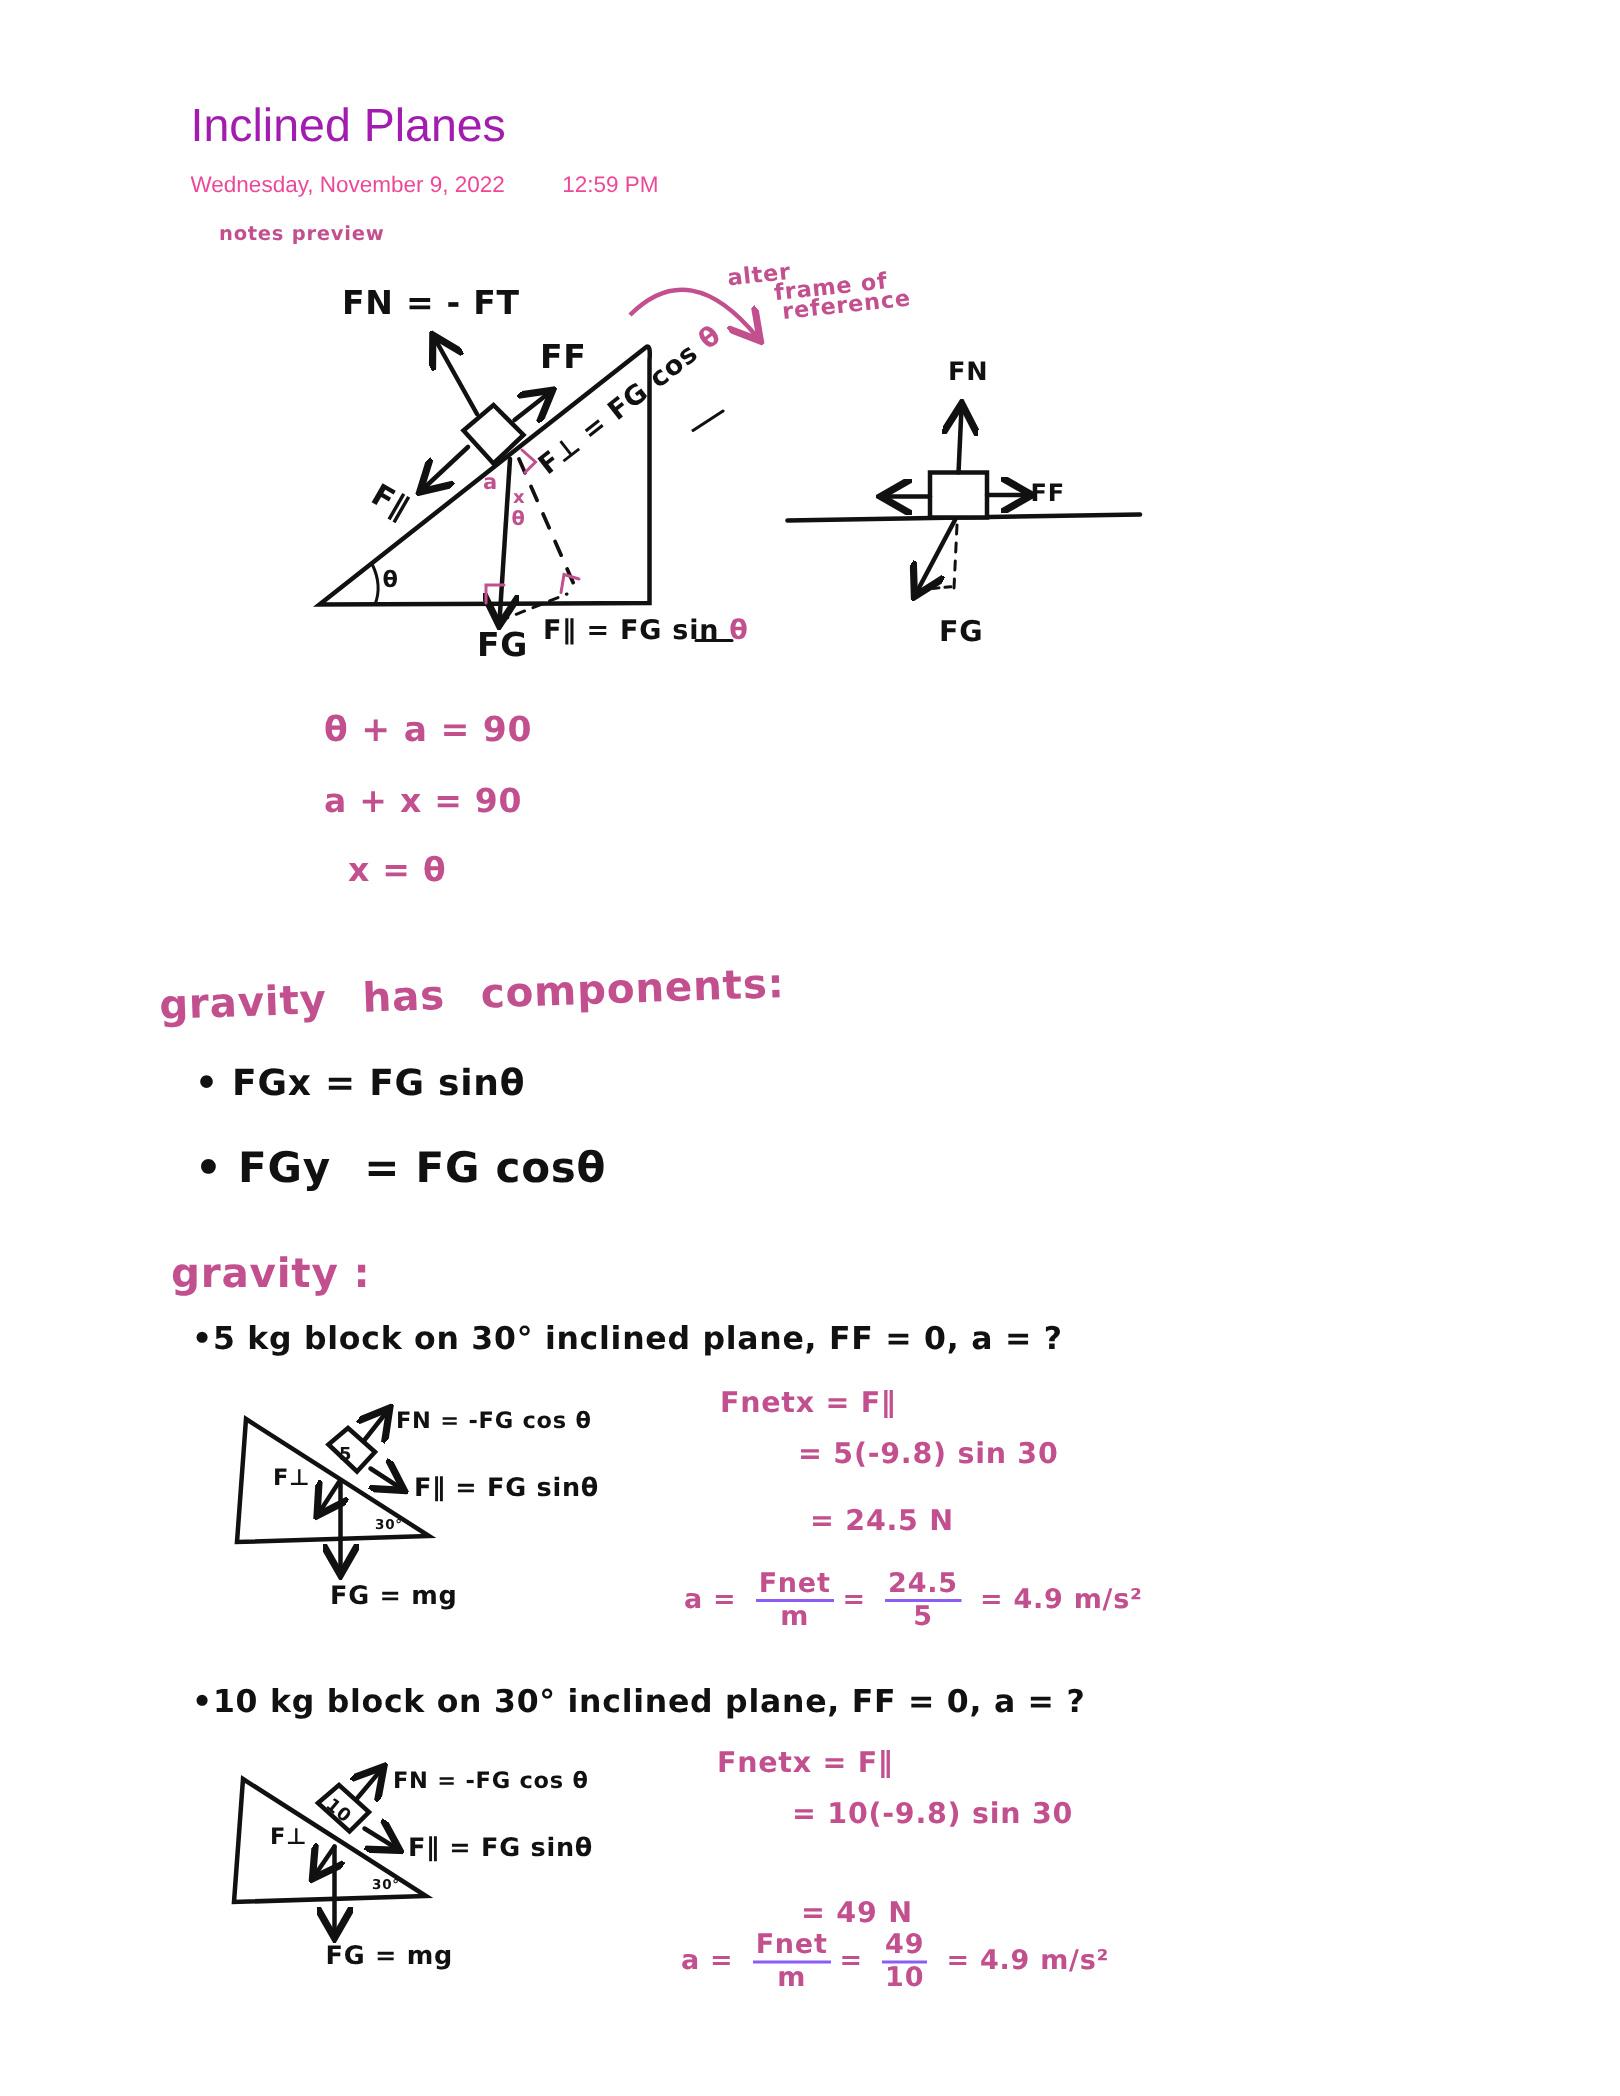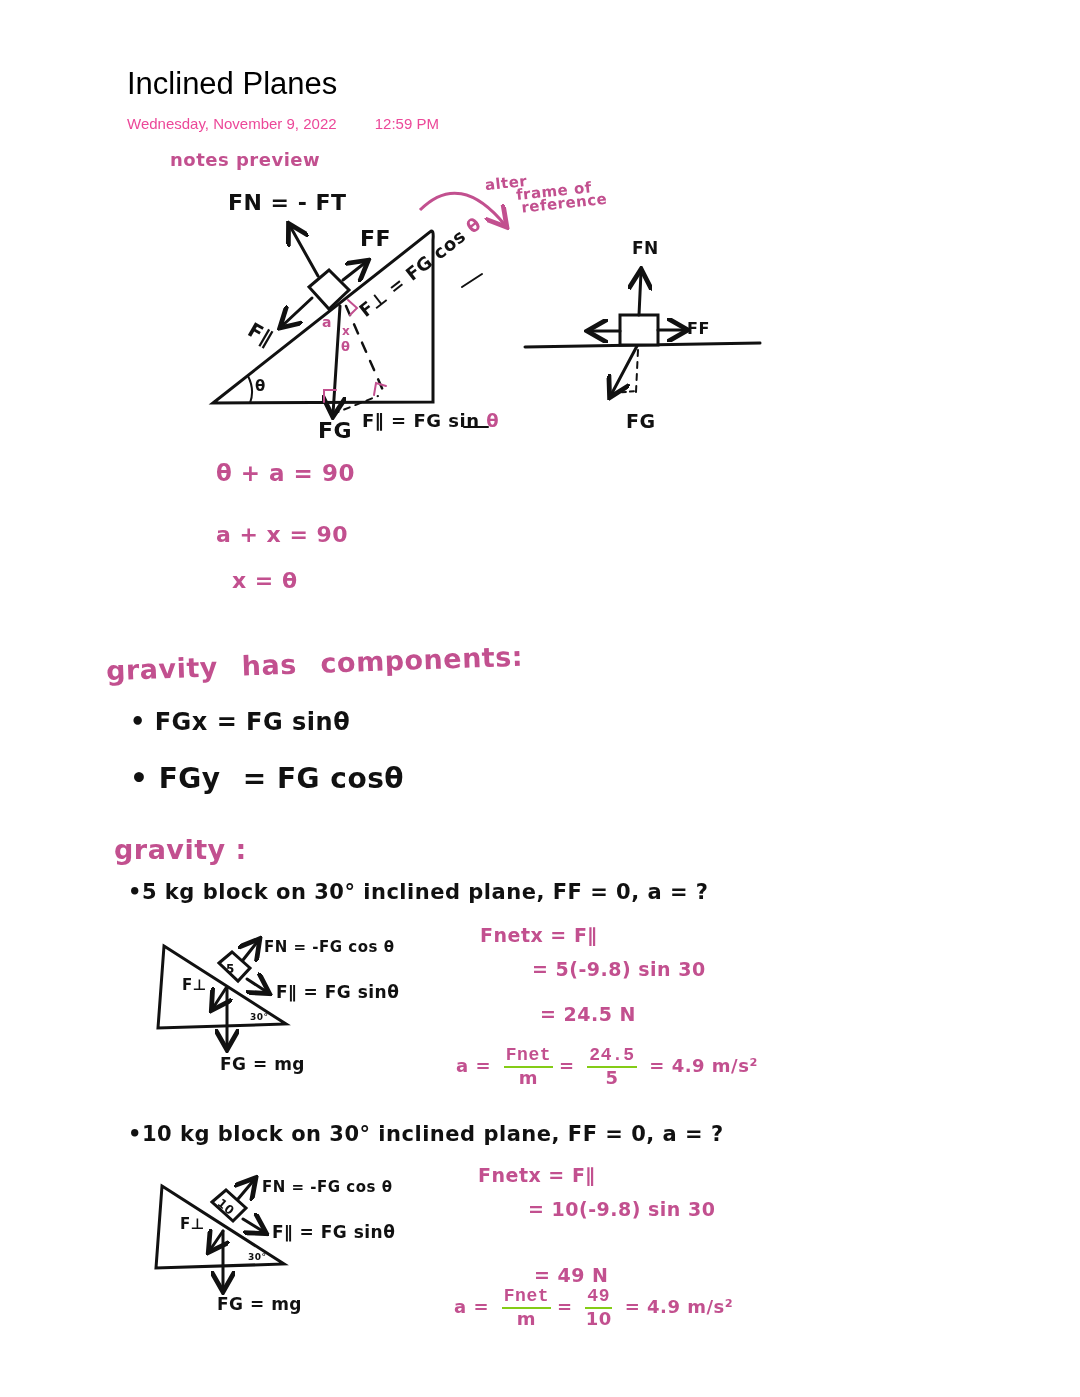--- a/index.html
+++ b/index.html
@@ -1,25 +1,25 @@
 <!DOCTYPE html>
 <html><head>
 <meta charset="utf-8">
 <style>
   html, body { margin: 0; padding: 0; background: #ffffff; }
   body { width: 1080px; height: 1397px; position: relative; overflow: hidden; font-family: "Liberation Sans", sans-serif; }
-  .title { position: absolute; left: 127px; top: 66px; font-size: 31px; color: #000000; font-family: "Liberation Sans", sans-serif; font-weight: normal; }
+  .title { position: absolute; left: 127px; top: 66px; font-size: 31px; color: #a21caf; font-family: "Liberation Sans", sans-serif; font-weight: normal; }
   .meta { position: absolute; left: 127px; top: 115px; font-size: 15px; color: #ec4899; font-family: "Liberation Sans", sans-serif; }
   .meta .time { margin-left: 34px; }
   .pink { color: #c2508f; }
   .ink { color: #111; }
   .hw { position: absolute; font-family: "DejaVu Sans", sans-serif; font-weight: bold; white-space: nowrap; letter-spacing: 0.5px; }
   svg.layer { position: absolute; left: 0; top: 0; }
   .frac { display: inline-block; vertical-align: middle; text-align: center; margin: 0 6px; }
-  .frac .num { display: block; border-bottom: 2px solid #84cc16; padding: 0 2px; line-height: 1.1; font-family: Liberation Mono, monospace; }
+  .frac .num { display: block; border-bottom: 2px solid #8b5cf6; padding: 0 2px; line-height: 1.1; }
   .frac .den { display: block; line-height: 1.1; }
 </style>
 </head>
 <body>
 
 <div class="title">Inclined Planes</div>
 <div class="meta">
   <span>Wednesday, November 9, 2022</span>
   <span class="time">12:59 PM</span>
 </div>
@@ -85,21 +85,21 @@
   <g fill="none" stroke="#111" stroke-width="3" stroke-linecap="round">
     <path d="M162,1186 L284,1264 L156,1268 Z"></path>
     <path d="M212,1202 L226,1190 L246,1208 L233,1221 Z" fill="#fff"></path>
     <line x1="238" y1="1199" x2="254" y2="1180" marker-end="url(#ah)"></line>
     <line x1="243" y1="1219" x2="264" y2="1232" marker-end="url(#ah)"></line>
     <line x1="223" y1="1231" x2="210" y2="1250" marker-end="url(#ah)"></line>
     <line x1="223" y1="1231" x2="223" y2="1289" marker-end="url(#ah)"></line>
   </g>
 </svg>
 
-<div class="hw pink" style="left:146px;top:149px;font-size:18px;margin-left:24px;">notes preview</div>
+<div class="hw pink" style="left:146px;top:149px;font-size:13px;">notes preview</div>
 
 <div class="hw ink" style="left:228px;top:190px;font-size:22px;">FN = - FT</div>
 <div class="hw ink" style="left:360px;top:226px;font-size:22px;">FF</div>
 <div class="hw ink" style="left:248px;top:322px;font-size:20px;transform:rotate(30deg);">F∥</div>
 <div class="hw ink" style="left:255px;top:377px;font-size:15px;">θ</div>
 <div class="hw ink" style="left:318px;top:418px;font-size:22px;">FG</div>
 <div class="hw ink" style="left:368px;top:300px;font-size:18px;transform:rotate(-38deg);transform-origin:left bottom;">
   <span>F⊥ = FG cos</span>
   <span class="pink">θ</span>
 </div>
@@ -114,21 +114,21 @@
 <div class="hw pink" style="left:486px;top:173px;font-size:15px;line-height:13px;transform:rotate(-6deg);">
   <div>alter</div>
   <div style="margin-left:30px">frame of</div>
   <div style="margin-left:34px">reference</div>
 </div>
 
 <div class="hw ink" style="left:632px;top:238px;font-size:17px;">FN</div>
 <div class="hw ink" style="left:687px;top:319px;font-size:16px;">FF</div>
 <div class="hw ink" style="left:626px;top:410px;font-size:19px;">FG</div>
 
-<div class="hw pink" style="left:216px;top:460px;font-size:23px;">θ + a = 90</div>
+<div class="hw pink" style="left:216px;top:474px;font-size:23px;">θ + a = 90</div>
 <div class="hw pink" style="left:216px;top:522px;font-size:22px;">a + x = 90</div>
 <div class="hw pink" style="left:232px;top:568px;font-size:22px;">x = θ</div>
 
 <div class="hw pink" style="left:106px;top:648px;font-size:27px;word-spacing:14px;transform:rotate(-2deg);">gravity has components:</div>
 <div class="hw ink" style="left:130px;top:708px;font-size:24px;">
   <span>• FGx</span>
   <span style="">= FG sinθ</span>
 </div>
 <div class="hw ink" style="left:130px;top:762px;font-size:28px;">
   <span>• FGy</span>

